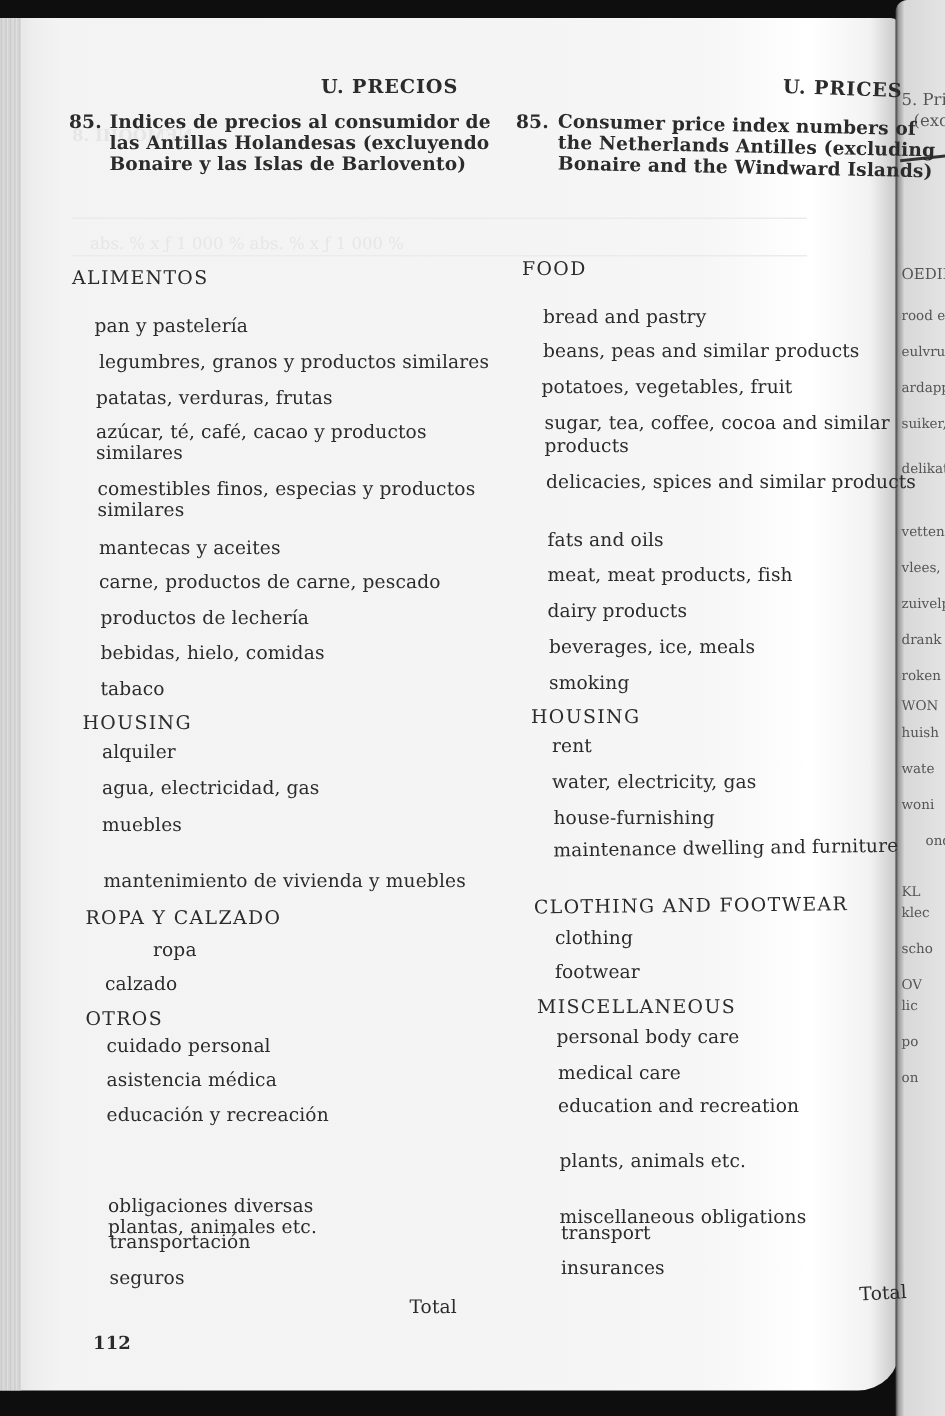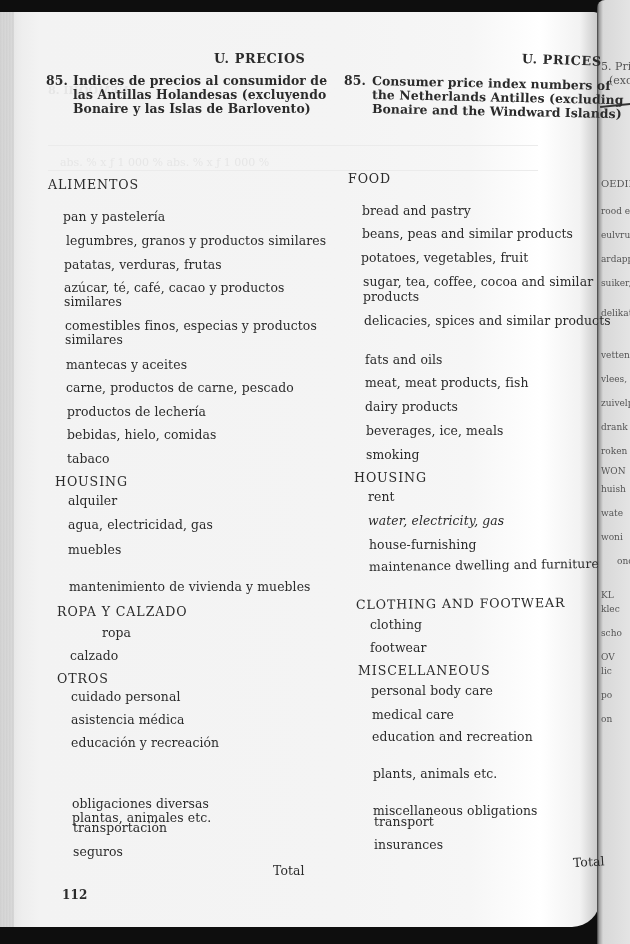--- a/index.html
+++ b/index.html
@@ -143,21 +143,21 @@
 <div class="txt" style="left:363px; top:290px;">products</div>
 <div class="txt" style="left:364px; top:314px;">delicacies, spices and similar products</div>
 <div class="txt" style="left:365px; top:353px;">fats and oils</div>
 <div class="txt" style="left:365px; top:376px;">meat, meat products, fish</div>
 <div class="txt" style="left:365px; top:400px;">dairy products</div>
 <div class="txt" style="left:366px; top:424px;">beverages, ice, meals</div>
 <div class="txt" style="left:366px; top:448px;">smoking</div>
 
 <div class="txt section-head" style="left:354px; top:471px;">HOUSING</div>
 <div class="txt" style="left:368px; top:490px;">rent</div>
-<div class="txt" style="left:368px; top:514px;font-style:italic;">water, electricity, gas</div>
+<div class="txt" style="left:368px; top:514px;">water, electricity, gas</div>
 <div class="txt" style="left:369px; top:538px;">house-furnishing</div>
 <div class="txt" style="left:369px; top:560px; transform: rotate(-0.8deg); transform-origin:left;">maintenance dwelling and furniture</div>
 
 <div class="txt section-head" style="left:356px; top:598px; transform: rotate(-0.6deg); transform-origin:left;">CLOTHING AND FOOTWEAR</div>
 <div class="txt" style="left:370px; top:618px;">clothing</div>
 <div class="txt" style="left:370px; top:641px;">footwear</div>
 
 <div class="txt section-head" style="left:358px; top:664px;">MISCELLANEOUS</div>
 <div class="txt" style="left:371px; top:684px;">personal body care</div>
 <div class="txt" style="left:372px; top:708px;">medical care</div>

